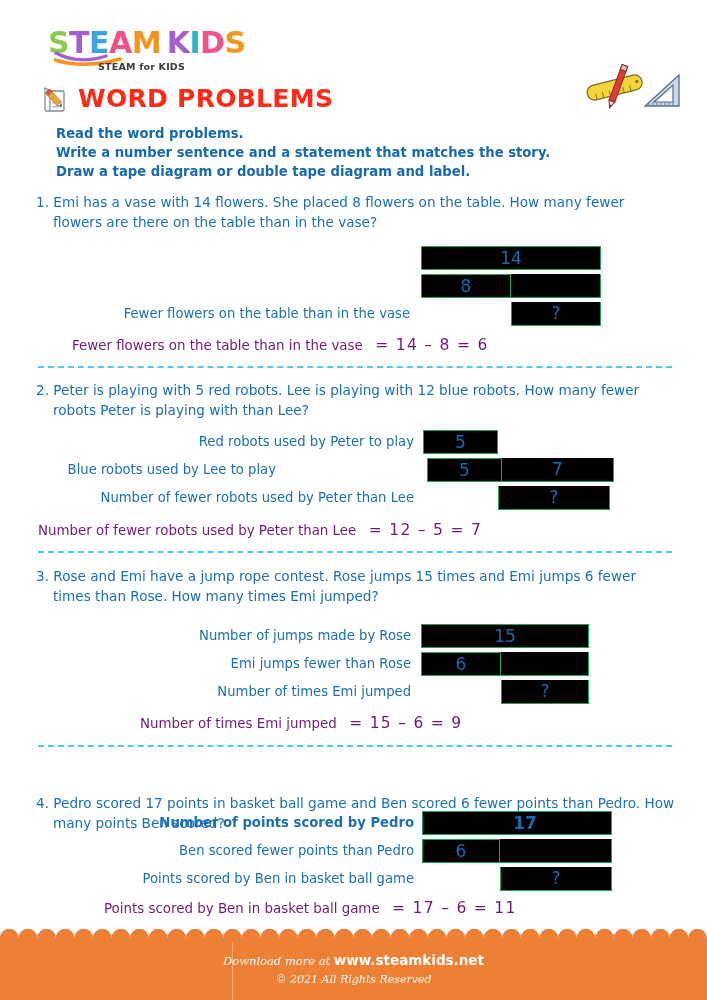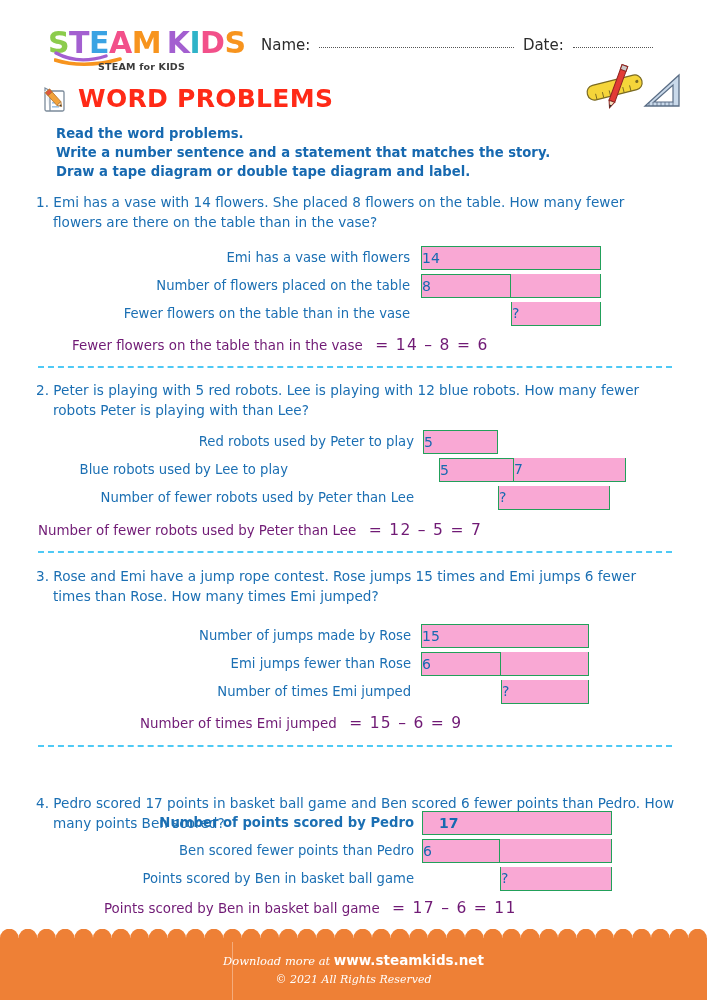--- a/index.html
+++ b/index.html
@@ -83,23 +83,23 @@
   .drow { position:absolute; height:24px; }
   .dlabel {
     position:absolute; right:0; top:0; height:24px; line-height:24px;
     color:#1b6fb3; font-size:13.2px;
     font-family:"DejaVu Sans", sans-serif;
     white-space:nowrap; text-align:right;
   }
   .dbox {
     position:absolute; top:0; height:24px; line-height:22px;
     border:1.6px solid #22a05a;
-    color:#1769b0; font-size:14px; text-align:left;
-    font-family:"DejaVu Sans", sans-serif;
-    background:#f9a8d4;
+    color:#1769b0; font-size:17px; text-align:center;
+    font-family:"DejaVu Sans", sans-serif;
+    background:#000000;
   }
   .dbox.nb-left  { border-left:none; }
   .dbox.nb-top   { border-top:none; }
   .dbox.empty    { color:transparent; }
 
   
   .answer {
     position:absolute;
     color:#701a75; font-size:13.4px;
     font-family:"DejaVu Sans", sans-serif;
@@ -144,26 +144,20 @@
     <div class="logo-letters" id="logo-letters"><span style="color: rgb(140, 204, 76);">S</span><span style="color: rgb(163, 95, 208);">T</span><span style="color: rgb(58, 163, 227);">E</span><span style="color: rgb(242, 80, 138);">A</span><span style="color: rgb(247, 148, 30);">M</span><span style="color: rgb(255, 255, 255);"> </span><span style="color: rgb(163, 95, 208);">K</span><span style="color: rgb(47, 179, 200);">I</span><span style="color: rgb(242, 80, 138);">D</span><span style="color: rgb(247, 148, 30);">S</span></div>
     <div class="logo-swoosh">
       <svg width="84" height="17" viewBox="0 0 84 17">
         <path d="M2,3 Q24,15 52,6" stroke="#a35fd0" stroke-width="3.4" fill="none" stroke-linecap="round"></path>
         <path d="M1,10 Q30,19 66,9" stroke="#f7941e" stroke-width="3.6" fill="none" stroke-linecap="round"></path>
       </svg>
     </div>
     <div class="logo-sub">STEAM for KIDS</div>
   </div>
 
-  <div class="name-row">
-    <span>Name:</span>
-    <span class="dotline name"></span>
-    <span>Date:</span>
-    <span class="dotline date"></span>
-  </div>
 </div>
 
 <div class="title-row">
   <div class="title-icon">
     <svg width="32" height="32" viewBox="0 0 32 32">
       <rect x="7" y="9" width="19" height="20" rx="1.5" fill="#ffffff" stroke="#7b8a9a" stroke-width="1.3"></rect>
       <path d="M7,9 L7,6 Q12,8 12,11 L12,29" fill="#eef2f6" stroke="#7b8a9a" stroke-width="1.2"></path>
       <rect x="14" y="20" width="9" height="1.6" fill="#9dc3e6"></rect>
       <rect x="14" y="24" width="7" height="1.6" fill="#9dc3e6"></rect>
       <g transform="rotate(-42 18 12)">
@@ -217,44 +211,42 @@
   <div>Read the word problems.</div>
   <div>Write a number sentence and a statement that matches the story.</div>
   <div>Draw a tape diagram or double tape diagram and label.</div>
 </div>
 
 <div id="problems-root">
     <div class="problem">
       <div class="q-text q-indent" style="top: 193px;"><span>1.</span> <span>Emi has a vase with 14 flowers. She placed 8 flowers on the table. How many</span> <span>fewer flowers are there on the table than in the vase?</span></div>
       <div class="diagram" style="left: 0px; top: 246px; width: 707px;">
         <div class="drow" style="left: 0px; top: 0px; width: 707px;">
-          <div class="dlabel" style="right: 297px;">Emi has a vase with flowers</div>
           <div class="dbox" style="left: 421px; width: 180px;">14</div>
         </div>
         <div class="drow" style="left: 0px; top: 28px; width: 707px;">
-          <div class="dlabel" style="right: 297px;">Number of flowers placed on the table</div>
           <div class="dbox" style="left: 421px; width: 90px;">8</div>
           <div class="dbox empty nb-left nb-top" style="left: 511px; width: 90px;"></div>
         </div>
         <div class="drow" style="left: 0px; top: 56px; width: 707px;">
           <div class="dlabel" style="right: 297px;">Fewer flowers on the table than in the vase</div>
           <div class="dbox nb-top" style="left: 511px; width: 90px;">?</div>
         </div>
       </div>
       <div class="answer" style="left: 72px; top: 336px;"><span>Fewer flowers on the table than in the vase</span><span class="eq">&nbsp;&nbsp;=  14  –  8  =  6</span></div>
       <div class="sep" style="top: 366px;"></div>
     </div>
     <div class="problem">
       <div class="q-text q-indent" style="top: 381px;"><span>2.</span> <span>Peter is playing with 5 red robots. Lee is playing with 12 blue robots. How many</span> <span>fewer robots Peter is playing with than Lee?</span></div>
       <div class="diagram" style="left: 0px; top: 430px; width: 707px;">
         <div class="drow" style="left: 0px; top: 0px; width: 707px;">
           <div class="dlabel" style="right: 293px;">Red robots used by Peter to play</div>
           <div class="dbox" style="left: 423px; width: 75px;">5</div>
         </div>
-        <div class="drow" style="left: 16px; top: 28px; width: 565px;">
+        <div class="drow" style="left: 4px; top: 28px; width: 565px;">
           <div class="dlabel" style="right: 293px;">Blue robots used by Lee to play</div>
           <div class="dbox" style="left: 423px; width: 75px;">5</div>
           <div class="dbox nb-left nb-top" style="left: 498px; width: 112px;">7</div>
         </div>
         <div class="drow" style="left: 0px; top: 56px; width: 707px;">
           <div class="dlabel" style="right: 293px;">Number of fewer robots used by Peter than Lee</div>
           <div class="dbox nb-top" style="left: 498px; width: 112px;">?</div>
         </div>
       </div>
       <div class="answer" style="left: 38px; top: 521px;"><span>Number of fewer robots used by Peter than Lee</span><span class="eq">&nbsp;&nbsp;=  12  –  5  =  7</span></div>

